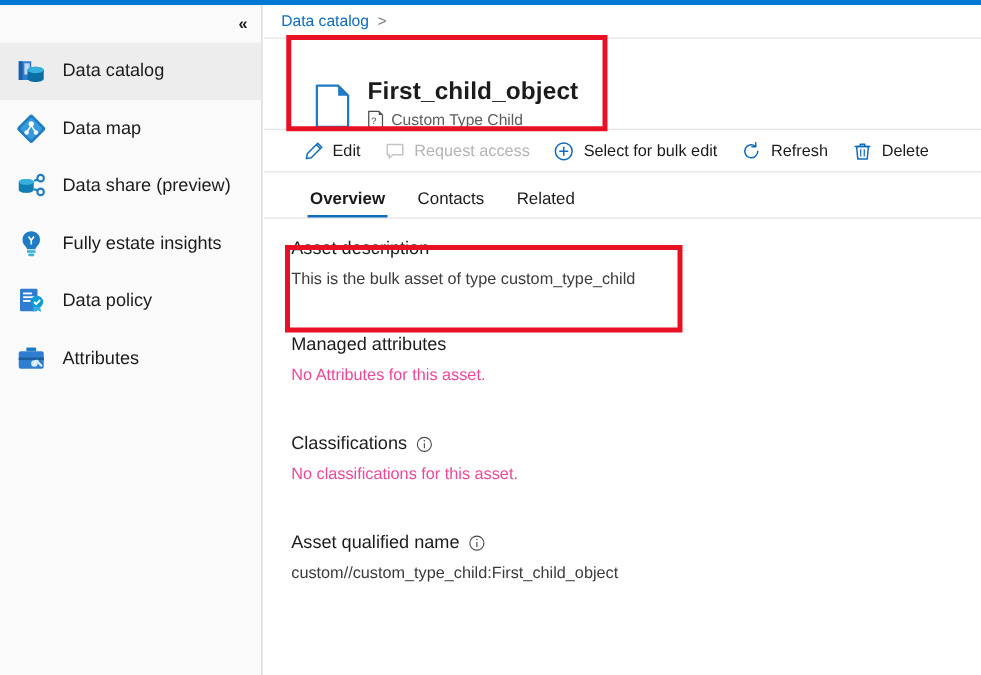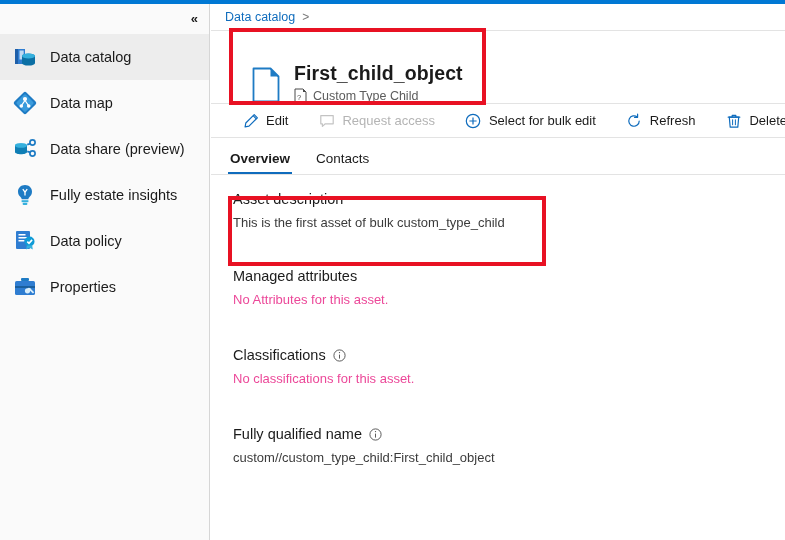--- a/index.html
+++ b/index.html
@@ -41,26 +41,26 @@
 
   .hr{height:1px;background:#e3e3e3;width:100%;}
 
   .asset-head{display:flex;align-items:flex-end;height:72px;padding-left:40px;box-sizing:border-box;}
   .asset-doc-ico{width:30px;height:36px;flex:0 0 30px;margin-right:13px;}
   .asset-title{font-size:19.5px;font-weight:600;color:#1b1b1b;letter-spacing:.1px;line-height:1.15;}
   .asset-sub{display:flex;align-items:center;margin-top:4px;}
   .asset-sub-ico{width:13px;height:15px;margin-right:6px;flex:0 0 13px;}
   .asset-sub-txt{font-size:12.5px;color:#5c5c5c;}
 
-  .cmdbar{display:flex;align-items:center;height:33px;padding-left:22px;box-sizing:border-box;gap:12px;}
+  .cmdbar{display:flex;align-items:center;height:33px;padding-left:22px;box-sizing:border-box;gap:1px;}
   .cmd{display:flex;align-items:center;height:33px;padding:0 9px;cursor:pointer;color:#1b1b1b;font-size:13px;white-space:nowrap;}
   .cmd.disabled{color:#b4b4b4;cursor:default;}
   .cmd-ico{width:17px;height:17px;margin-right:7px;flex:0 0 17px;display:flex;align-items:center;justify-content:center;}
 
-  .tabs{display:flex;align-items:flex-end;height:36px;padding-left:6px;box-sizing:border-box;}
+  .tabs{display:flex;align-items:flex-end;height:36px;padding-left:24px;box-sizing:border-box;}
   .tab{position:relative;font-size:13.5px;color:#1b1b1b;padding:0 13px;height:32px;display:flex;align-items:center;cursor:pointer;}
   .tab:first-child{padding-left:13px;}
   .tab.active{font-weight:700;}
   .tab.active:after{content:"";position:absolute;left:11px;right:11px;bottom:0;height:2.5px;background:#0f6cbd;}
 
   .content{padding:16px 0 0 22px;}
   .sec{margin-bottom:5px;}
   .sec-title{font-size:14.5px;font-weight:400;color:#1b1b1b;display:flex;align-items:center;}
   .info-ico{margin-left:7px;width:13px;height:13px;display:inline-flex;}
   .sec-body{font-size:13px;color:#3b3b3b;margin-top:8px;}
@@ -161,21 +161,21 @@
 
       <div class="nav-item">
         <span class="nav-ico">
           <svg width="28" height="28" viewBox="0 0 28 28">
             <rect x="10" y="5" width="8" height="3" rx="1" fill="#1e7bc4"></rect>
             <rect x="4" y="8" width="20" height="14" rx="1.6" fill="#2f7dd1"></rect>
             <rect x="4" y="13" width="20" height="2" fill="#1a5f9e"></rect>
             <path d="M16.5 15.2a2.6 2.6 0 1 0 2.6 2.6l2.8 2.8 1.3-1.3-2.8-2.8a2.6 2.6 0 0 0-3.9-1.3z" fill="#d9eefb"></path>
           </svg>
         </span>
-        <span class="nav-label">Properties</span>
+        <span class="nav-label">Attributes</span>
       </div>
 
     </div>
   </div>
 
   <div class="main">
 
     <div class="breadcrumb">
       <span class="crumb-link">Data catalog</span>
       <span class="crumb-sep">&gt;</span>
@@ -264,29 +264,32 @@
 
     <div class="hr"></div>
 
     <div class="tabs">
       <div class="tab active">
           <span>Overview</span>
         </div>
       <div class="tab">
           <span>Contacts</span>
         </div>
+      <div class="tab">
+          <span>Related</span>
+        </div>
     </div>
 
     <div class="hr"></div>
 
     <div class="content">
 
       <div class="sec">
         <div class="sec-title">Asset description</div>
-        <div class="sec-body">This is the first asset of bulk custom_type_child</div>
+        <div class="sec-body">This is the bulk asset of type custom_type_child</div>
       </div>
 
       <div class="sp-1"></div>
 
       <div class="sec">
         <div class="sec-title">Managed attributes</div>
         <div class="sec-body muted">No Attributes for this asset.</div>
       </div>
 
       <div class="sp-2"></div>
@@ -302,21 +305,21 @@
             </svg>
           </span>
         </div>
         <div class="sec-body muted">No classifications for this asset.</div>
       </div>
 
       <div class="sp-3"></div>
 
       <div class="sec">
         <div class="sec-title">
-          <span>Fully qualified name</span>
+          <span>Asset qualified name</span>
           <span class="info-ico">
             <svg width="13" height="13" viewBox="0 0 13 13">
               <circle cx="6.5" cy="6.5" r="5.6" fill="none" stroke="#4a4a4a" stroke-width="0.9"></circle>
               <path d="M6.5 5.6v4" stroke="#4a4a4a" stroke-width="0.9"></path>
               <circle cx="6.5" cy="3.6" r="0.65" fill="#4a4a4a"></circle>
             </svg>
           </span>
         </div>
         <div class="sec-body">custom//custom_type_child:First_child_object</div>
       </div>

